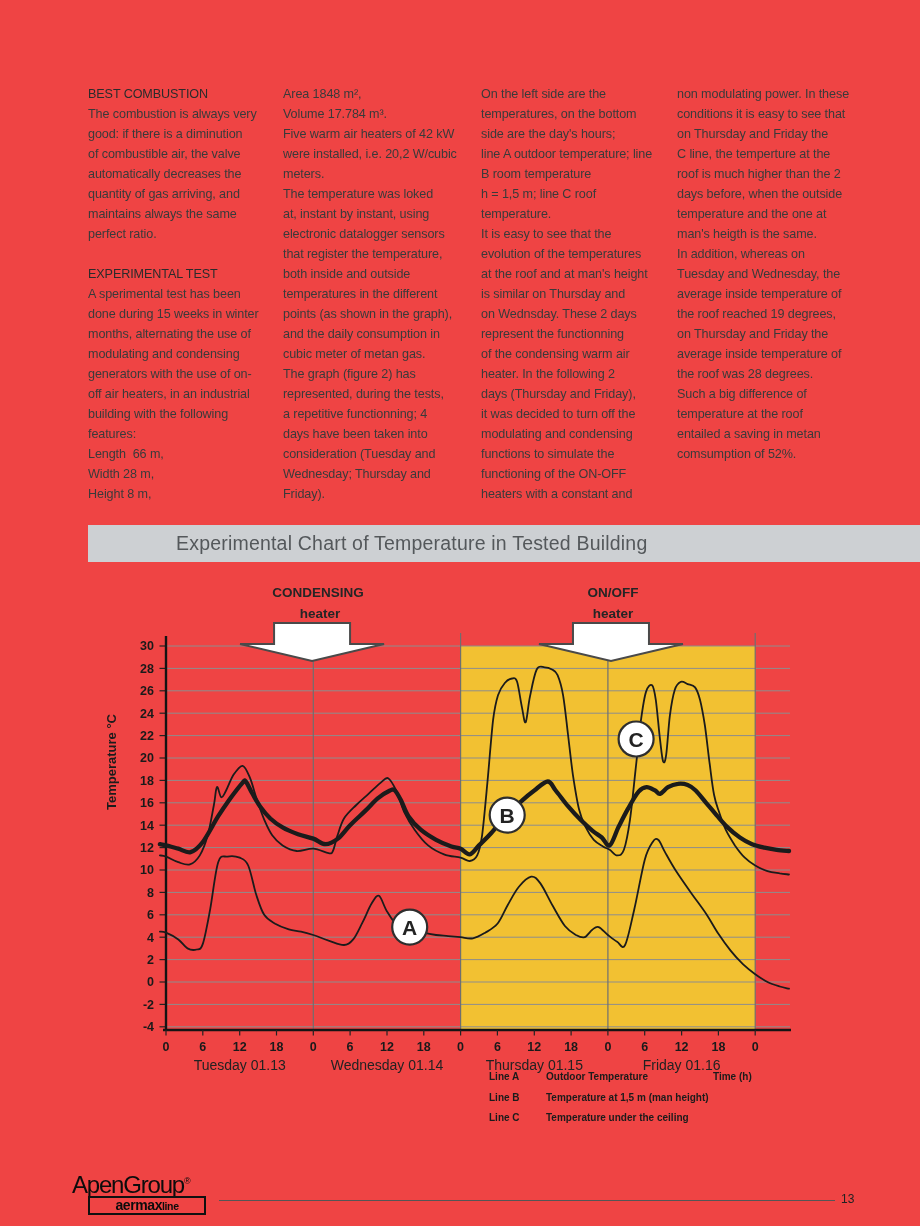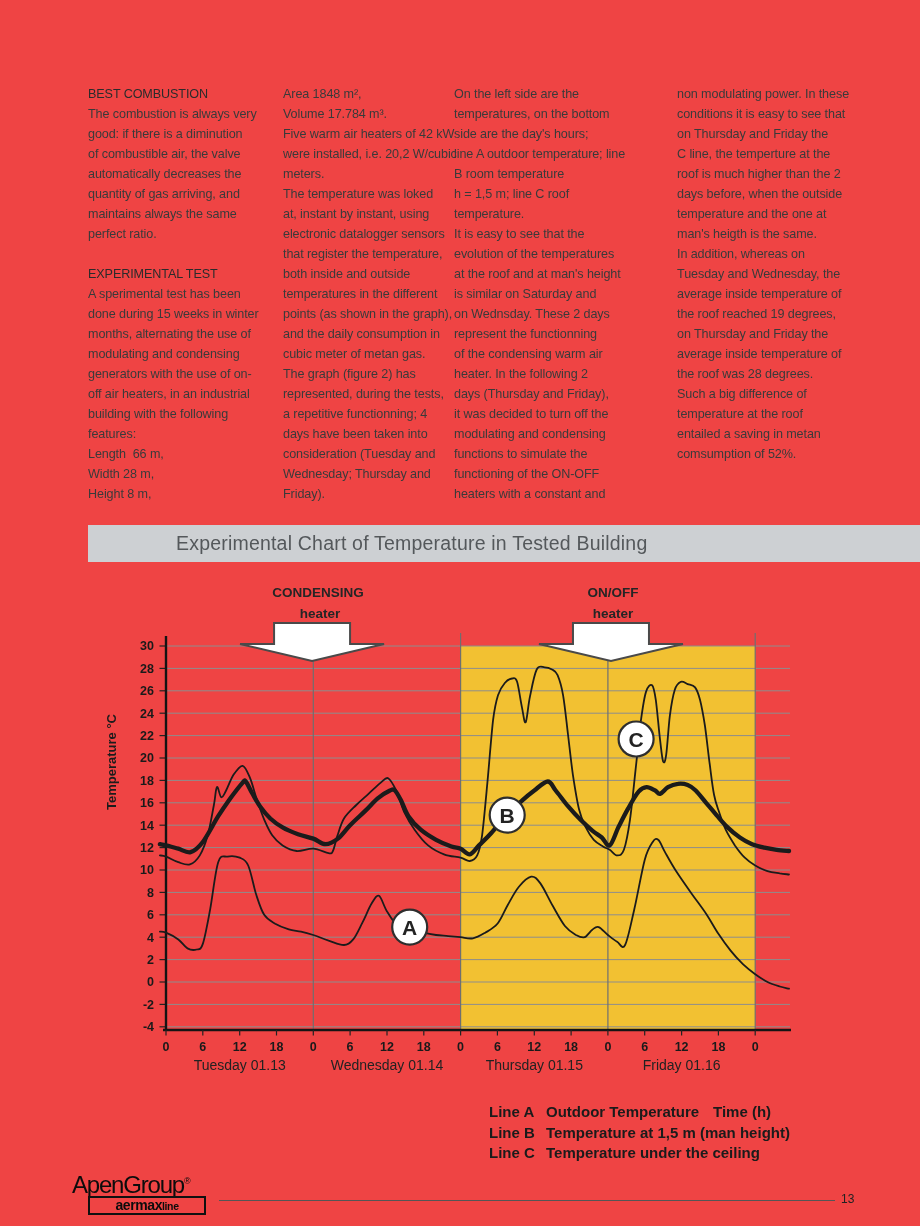--- a/index.html
+++ b/index.html
@@ -17,21 +17,21 @@
   
   svg{position:absolute;left:0;top:575px;}
   svg text{font-family:"Liberation Sans",sans-serif;fill:#1a1a1a;}
   .heater-label{font-size:13.5px;font-weight:bold;text-anchor:middle;fill:#252525;}
   .axis-title{font-size:13px;font-weight:bold;text-anchor:middle;fill:#1c1c1c;}
   .ytick-label{font-size:12.5px;font-weight:bold;text-anchor:end;}
   .xtick-label{font-size:12.5px;font-weight:bold;text-anchor:middle;}
   .day-label{font-size:14px;text-anchor:middle;fill:#222;}
   .marker-letter{font-size:21px;font-weight:bold;text-anchor:middle;fill:#232323;}
   
-  .legend{position:absolute;left:489px;top:1103px;font-size:15px;font-weight:bold;color:#1b1b1b;}
+  .legend{position:absolute;left:489px;top:1071px;font-size:10px;font-weight:bold;color:#1b1b1b;}
   .legend-row{height:20.5px;position:relative;white-space:pre;}
   .legend-key{display:inline-block;width:57px;}
   .legend-time{position:absolute;left:224px;top:0;}
   
   .brand{position:absolute;left:72px;top:1171px;font-size:24px;font-weight:normal;
          letter-spacing:-1.2px;color:#0c0c0c;}
   .brand sup{font-size:9px;letter-spacing:0;}
   .brand-box{position:absolute;left:88px;top:1196px;width:114px;height:15px;
              border:2px solid #101010;text-align:center;line-height:14px;color:#0c0c0c;}
   .bb-bold{font-weight:bold;font-size:14px;letter-spacing:-0.4px;}
@@ -84,32 +84,32 @@
         <div class="col-line">and the daily consumption in</div>
         <div class="col-line">cubic meter of metan gas.</div>
         <div class="col-line">The graph (figure 2) has</div>
         <div class="col-line">represented, during the tests,</div>
         <div class="col-line">a repetitive functionning; 4</div>
         <div class="col-line">days have been taken into</div>
         <div class="col-line">consideration (Tuesday and</div>
         <div class="col-line">Wednesday; Thursday and</div>
         <div class="col-line">Friday).</div>
       </div>
-      <div class="column" style="left: 454px;">
+      <div class="column" style="left: 481px;">
         <div class="col-line">On the left side are the</div>
         <div class="col-line">temperatures, on the bottom</div>
         <div class="col-line">side are the day's hours;</div>
         <div class="col-line">line A outdoor temperature; line</div>
         <div class="col-line">B room temperature</div>
         <div class="col-line">h = 1,5 m; line C roof</div>
         <div class="col-line">temperature.</div>
         <div class="col-line">It is easy to see that the</div>
         <div class="col-line">evolution of the temperatures</div>
         <div class="col-line">at the roof and at man's height</div>
-        <div class="col-line">is similar on Saturday and</div>
+        <div class="col-line">is similar on Thursday and</div>
         <div class="col-line">on Wednsday. These 2 days</div>
         <div class="col-line">represent the functionning</div>
         <div class="col-line">of the condensing warm air</div>
         <div class="col-line">heater. In the following 2</div>
         <div class="col-line">days (Thursday and Friday),</div>
         <div class="col-line">it was decided to turn off the</div>
         <div class="col-line">modulating and condensing</div>
         <div class="col-line">functions to simulate the</div>
         <div class="col-line">functioning of the ON-OFF</div>
         <div class="col-line">heaters with a constant and</div>

